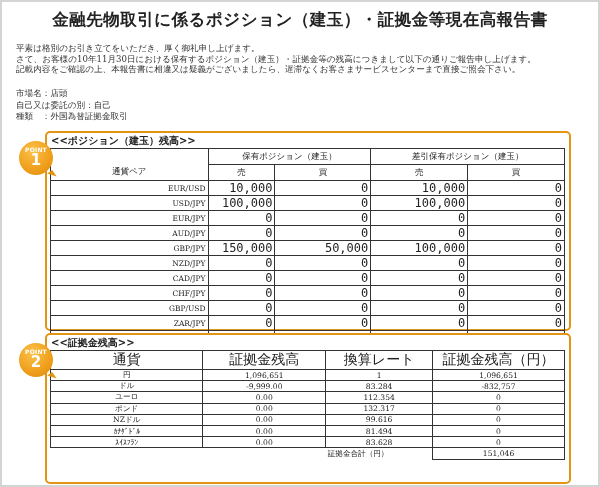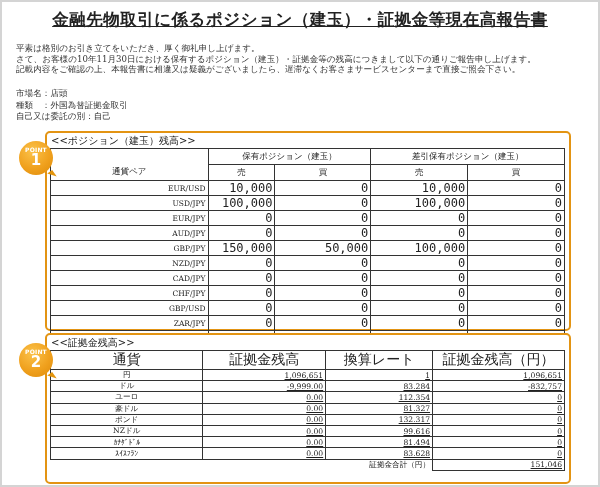--- a/index.html
+++ b/index.html
@@ -1,62 +1,62 @@
 <!DOCTYPE html>
 <html><head>
 <meta charset="utf-8">
 <style>
   * { box-sizing: border-box; margin: 0; padding: 0; }
   html, body { width: 600px; height: 487px; background: #ffffff; overflow: hidden; }
   body { font-family: "DejaVu Serif", "Liberation Serif", serif; color: #222; position: relative; }
   .frame { position: absolute; left: 0; top: 0; width: 600px; height: 487px; border: 2px solid #d4d4d4; }
-  .title { position: absolute; left: 0; top: 9px; width: 600px; text-align: center; font-size: 16.5px; font-weight: bold; letter-spacing: 0.5px; color: #222; text-decoration: underline; }
+  .title { position: absolute; left: 0; top: 9px; width: 600px; text-align: center; font-size: 16.5px; font-weight: bold; letter-spacing: 0.5px; color: #222; }
   .intro { position: absolute; left: 16px; top: 43px; font-size: 8.6px; line-height: 10.5px; color: #333; white-space: nowrap; }
   .meta { position: absolute; left: 16px; top: 88px; font-size: 8.6px; line-height: 11.5px; color: #333; white-space: nowrap; }
   .box { position: absolute; left: 45px; width: 526px; border: 2.5px solid #e39413; border-radius: 5px; background: #fff; }
   .box1 { top: 131px; height: 200px; }
   .box2 { top: 333px; height: 151px; }
-  .box-title { position: absolute; left: 4px; top: 1px; font-family: "DejaVu Sans", "Liberation Sans", sans-serif; font-size: 10px; font-weight: normal; color: #222; }
+  .box-title { position: absolute; left: 4px; top: 1px; font-family: "DejaVu Sans", "Liberation Sans", sans-serif; font-size: 10px; font-weight: bold; color: #222; }
   .badge { position: absolute; width: 34px; height: 34px; border-radius: 50%; background: radial-gradient(circle at 40% 30%, #fbc24a 0%, #f0a11e 55%, #de8a08 100%); color: #fff; font-family: "DejaVu Sans", "Liberation Sans", sans-serif; text-align: center; }
   .badge::after { content: ""; position: absolute; right: -2px; bottom: -4px; width: 0; height: 0; border-left: 6px solid transparent; border-top: 8px solid #e3940c; transform: rotate(-35deg); }
   .badge1 { left: 19px; top: 141px; }
   .badge2 { left: 19px; top: 343px; }
   .badge .pt { display: block; font-size: 6px; font-weight: bold; margin-top: 5px; letter-spacing: 0.2px; }
   .badge .num { display: block; font-size: 15px; font-weight: bold; line-height: 15px; margin-top: 0px; }
   table { border-collapse: collapse; position: absolute; font-size: 8px; color: #222; }
   td, th { border: 1px solid #333; font-weight: normal; height: 12.2px; padding: 0 2px; white-space: nowrap; }
   .t1 { left: 3px; top: 15px; width: 515px; }
   .t1 th { height: 16px; font-size: 8.5px; }
   .t1 td.num { text-align: right; font-family: "DejaVu Sans Mono", "Liberation Mono", monospace; font-size: 12px; }
   .t1 td.pair { text-align: right; font-size: 7.5px; }
   .t2 { left: 3px; top: 15px; width: 515px; }
   .t2 th { height: 14px; font-size: 14px; }
   .t2 td { height: 11.2px; font-size: 7.6px; }
   .t2 td.cur { text-align: center; }
-  .t2 td.num { text-align: right; text-decoration: underline; }
+  .t2 td.num { text-align: center; }
   .t2 td.nob { border: none; }
-  .t2 td.lbl { text-align: right; border-left: none; border-bottom: none; }
+  .t2 td.lbl { text-align: left; border-left: none; border-bottom: none; }
 </style>
 </head>
 <body>
 
 <div class="frame"></div>
 
 <div class="title">金融先物取引に係るポジション（建玉）・証拠金等現在高報告書</div>
 
 <div class="intro">
   <div>平素は格別のお引き立てをいただき、厚く御礼申し上げます。</div>
   <div>さて、お客様の10年11月30日における保有するポジション（建玉）・証拠金等の残高につきまして以下の通りご報告申し上げます。</div>
   <div>記載内容をご確認の上、本報告書に相違又は疑義がございましたら、遅滞なくお客さまサービスセンターまで直接ご照会下さい。</div>
 </div>
 
 <div class="meta">
   <div>市場名：店頭</div>
+  <div>自己又は委託の別：自己</div>
   <div>種類　：外国為替証拠金取引</div>
-  <div>自己又は委託の別：自己</div>
 </div>
 
 <div class="box box1">
   <div class="box-title">&lt;&lt;ポジション（建玉）残高&gt;&gt;</div>
   <table class="t1">
     <colgroup>
       <col style="width:158px">
         <col style="width:67px">
         <col style="width:96px">
         <col style="width:97px">
@@ -198,26 +198,20 @@
           <td class="num">83.284</td>
           <td class="num">-832,757</td>
         </tr>
         <tr>
           <td class="cur">ユーロ</td>
           <td class="num">0.00</td>
           <td class="num">112.354</td>
           <td class="num">0</td>
         </tr>
         <tr>
-          <td class="cur">豪ドル</td>
-          <td class="num">0.00</td>
-          <td class="num">81.327</td>
-          <td class="num">0</td>
-        </tr>
-        <tr>
           <td class="cur">ポンド</td>
           <td class="num">0.00</td>
           <td class="num">132.317</td>
           <td class="num">0</td>
         </tr>
         <tr>
           <td class="cur">NZドル</td>
           <td class="num">0.00</td>
           <td class="num">99.616</td>
           <td class="num">0</td>

